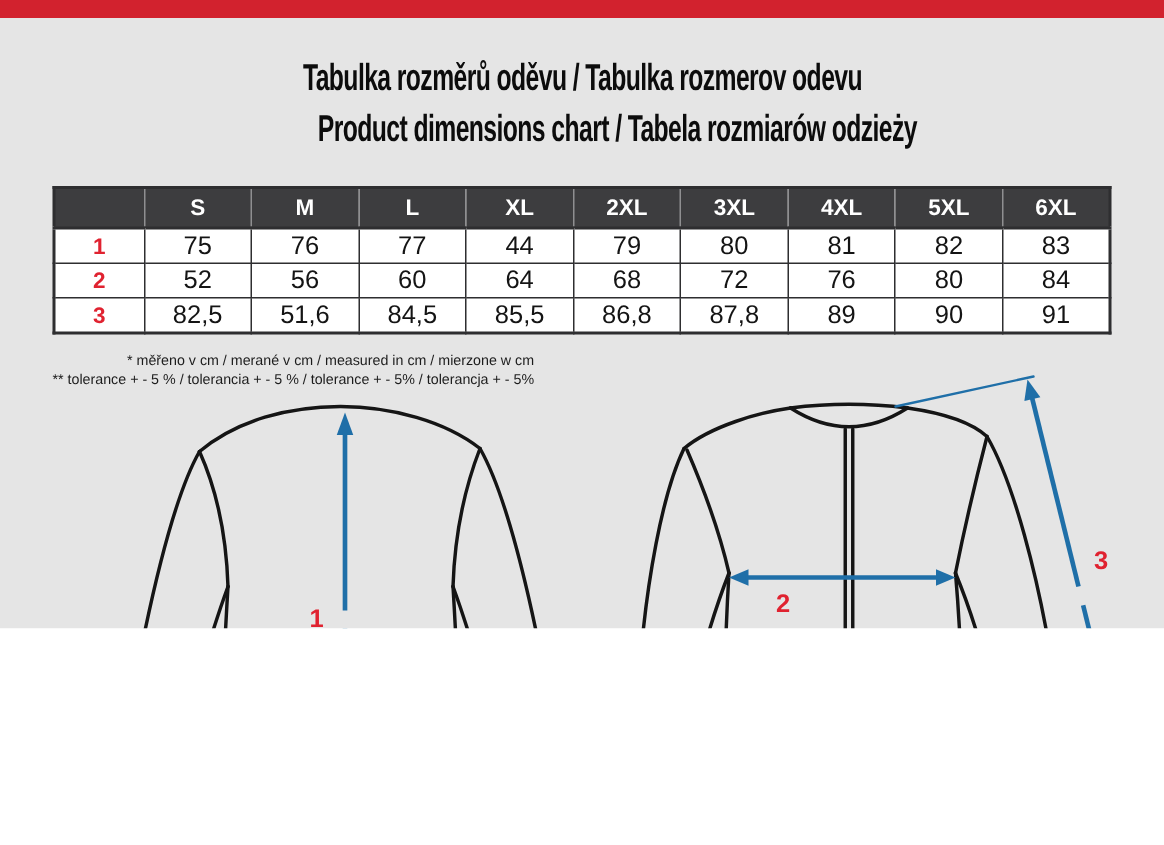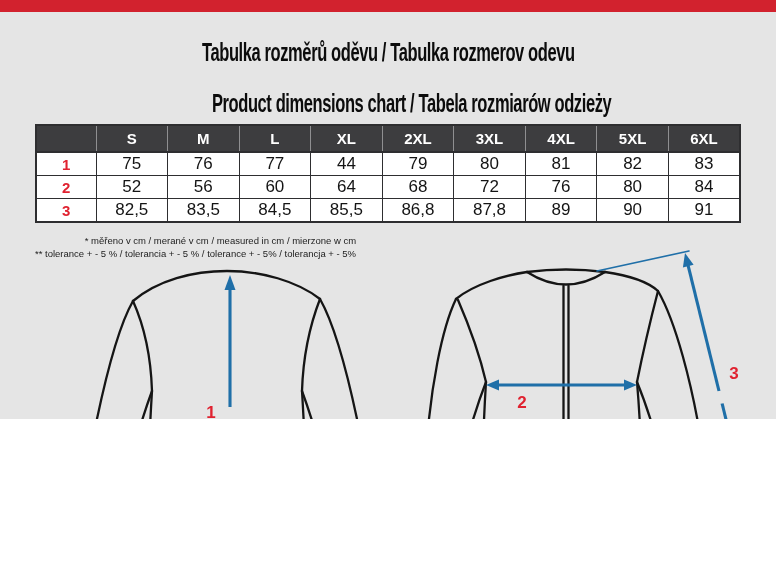--- a/index.html
+++ b/index.html
@@ -11,21 +11,21 @@
     position:absolute; left:0; top:0; width:776px; height:12px;
     background:#d2222e;
   }
   .title { position:absolute; left:0; right:0; text-align:center; color:#0c0c0c; }
   .title .cond {
     display:inline-block; white-space:nowrap; font-weight:bold;
     font-size:25px; letter-spacing:-0.6px;
     transform:scaleX(0.66); transform-origin:50% 50%;
   }
   .t1 { top:38px; }
-  .t2 { top:89px;padding-left:48px; }
+  .t2 { top:72px;padding-left:48px; }
 
   table.sizes {
     position:absolute; left:35px; top:124px; width:706px;
     border-collapse:collapse; table-layout:fixed;
     border:2px solid #2e2e30;
   }
   table.sizes col.first { width:60px; }
   table.sizes th {
     background:#3d3d3f; color:#ffffff; font-size:15px; font-weight:bold;
     height:25px; padding:0; text-align:center;
@@ -115,21 +115,21 @@
         <td>64</td>
         <td>68</td>
         <td>72</td>
         <td>76</td>
         <td>80</td>
         <td>84</td>
       </tr>
       <tr>
         <td class="rl">3</td>
         <td>82,5</td>
-        <td>83,5</td>
+        <td>51,6</td>
         <td>84,5</td>
         <td>85,5</td>
         <td>86,8</td>
         <td>87,8</td>
         <td>89</td>
         <td>90</td>
         <td>91</td>
       </tr>
     </tbody>
   </table>

